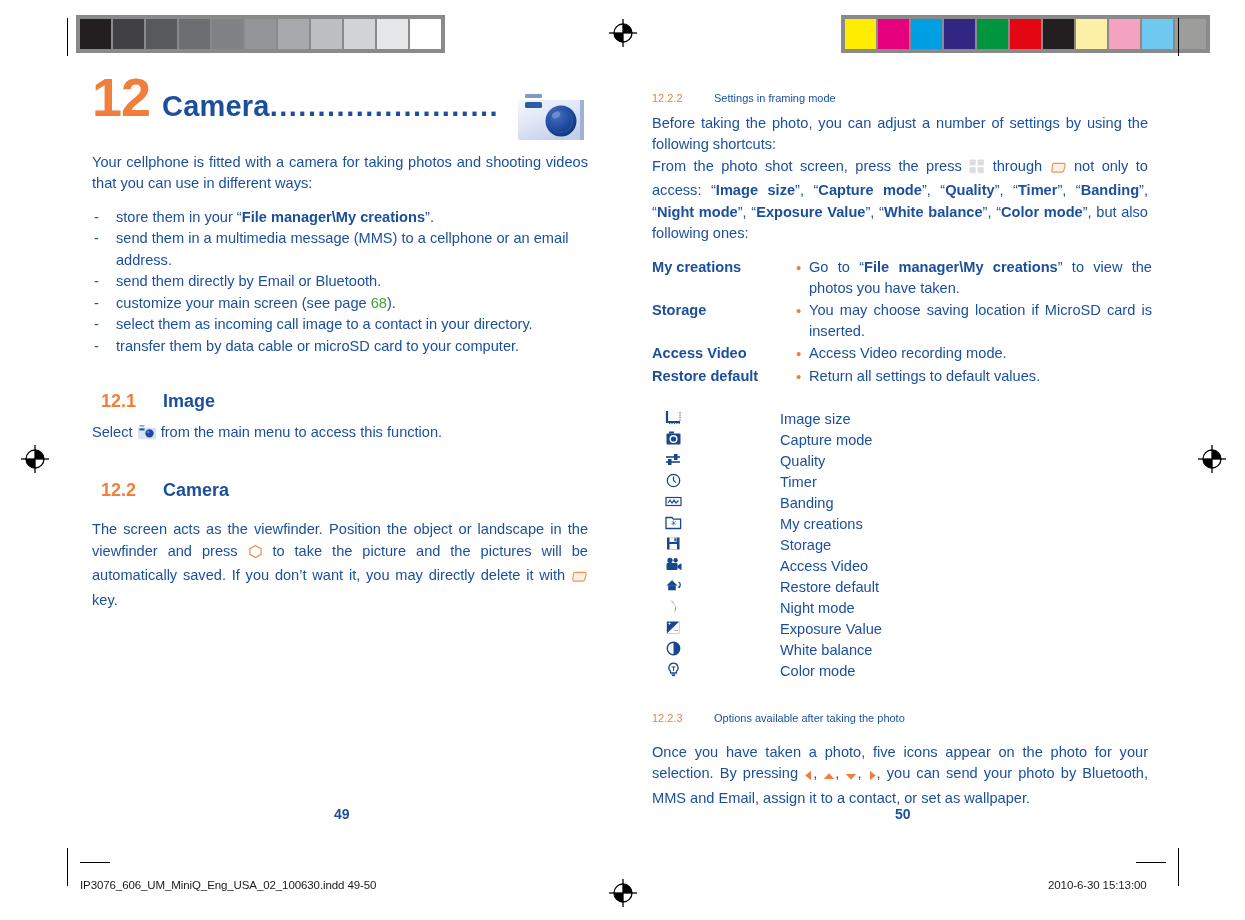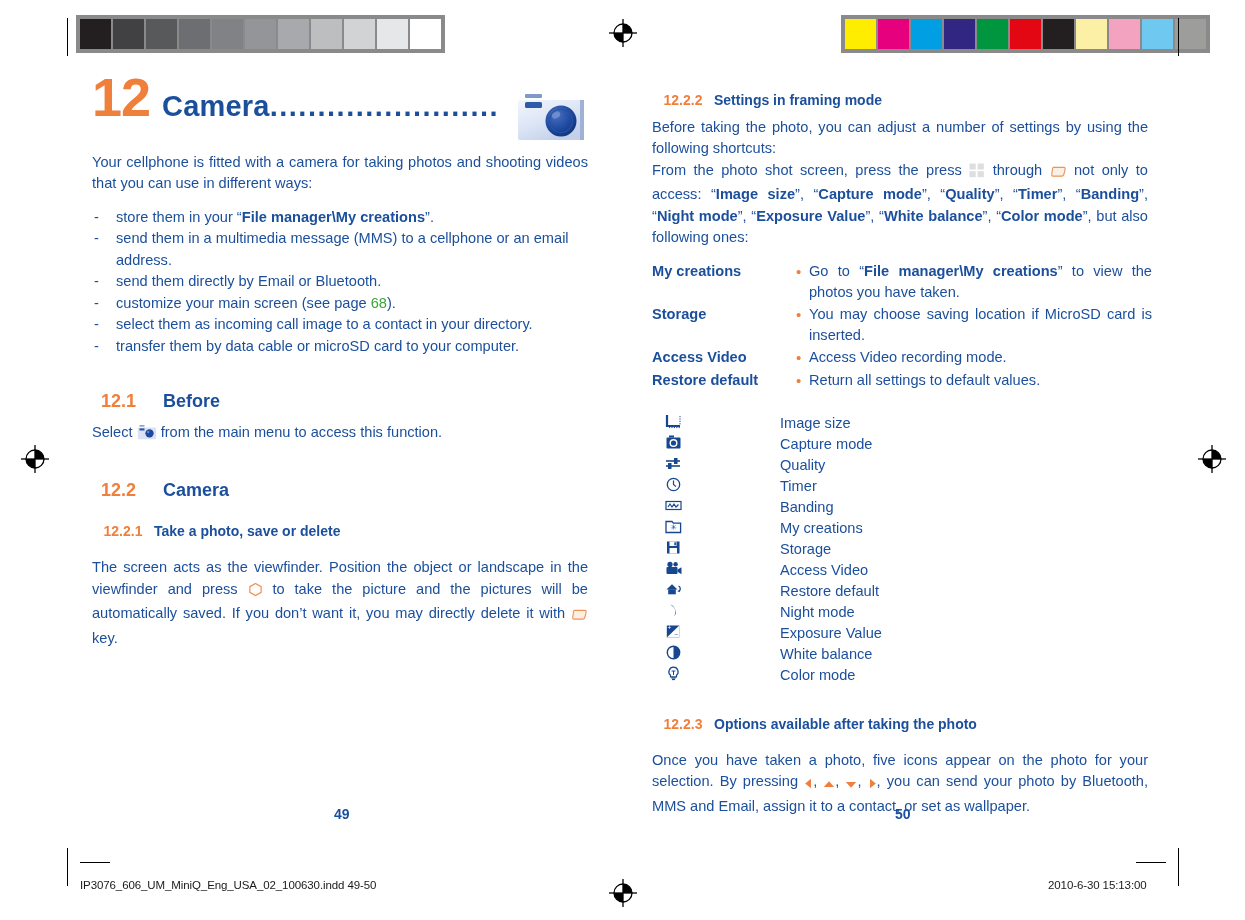--- a/index.html
+++ b/index.html
@@ -142,25 +142,24 @@
     color: #1b4f9c;
     display: flex;
   }
   h2.sec .num {
     color: #f07f3c;
     width: 62px;
     flex: 0 0 62px;
   }
   h3.subsec {
     margin: 22px 0 0 0;
-    font-size: 14px;
-    font-weight: bold;
+    font-size: 11px;
+    font-weight: normal;
     color: #1b4f9c;
     display: flex;
-    text-align: center;
   }
   h3.subsec .num {
     color: #f07f3c;
     width: 62px;
     flex: 0 0 62px;
   }
   h3.subsec.first { margin-top: 20px; }
 
   
   table.settings {
@@ -363,42 +362,38 @@
         <span>select them as incoming call image to a contact in your directory.</span>
       </li>
       <li>
         <span class="dash">-</span>
         <span>transfer them by data cable or microSD card to your computer.</span>
       </li>
     </ul>
 
     <h2 class="sec">
       <span class="num">12.1</span>
-      <span>Before</span>
+      <span>Image</span>
     </h2>
 
     <p class="body tight">
       <span>Select </span><span class="inl"><svg width="20" height="15" viewBox="0 0 24 18">
             <rect x="1" y="3" width="22" height="14" rx="1" fill="#dbe3f3"></rect>
             <rect x="3" y="0" width="6" height="2" fill="#8aa2cf"></rect>
             <rect x="3" y="4" width="6" height="2.6" fill="#2f5aa8"></rect>
             <circle cx="15" cy="10" r="5" fill="#1d4aa0"></circle>
             <circle cx="13.4" cy="8.4" r="1.6" fill="#7e9bd6" opacity="0.7"></circle>
           </svg></span><span> from the main menu to access this function.</span>
     </p>
 
     <h2 class="sec">
       <span class="num">12.2</span>
       <span>Camera</span>
     </h2>
 
-    <h3 class="subsec">
-      <span class="num">12.2.1</span>
-      <span>Take a photo, save or delete</span>
-    </h3>
 
     <p class="body">
       <span>The screen acts as the viewfinder. Position the object or landscape in the viewfinder and press </span><span class="inl"><svg width="15" height="15" viewBox="0 0 16 16">
             <path d="M8 1.5 L14 5 L14 11 L8 14.5 L2 11 L2 5 Z" fill="none" stroke="#f09050" stroke-width="1.3"></path>
           </svg></span><span> to take the picture and the pictures will be automatically saved. If you don’t want it, you may directly delete it with </span><span class="inl"><svg width="17" height="13" viewBox="0 0 18 14">
             <path d="M3.5 2.5 L15 2.5 Q16.5 2.5 16 5.5 L14.6 10.5 Q14.2 12 12.5 12 L3 12 Q1.4 12 1.8 9.5 L2.6 4 Q2.9 2.5 3.5 2.5 Z" fill="#fcefe4" stroke="#ef9352" stroke-width="1.2"></path>
           </svg></span><span> key.</span>
     </p>
   </div>
 

